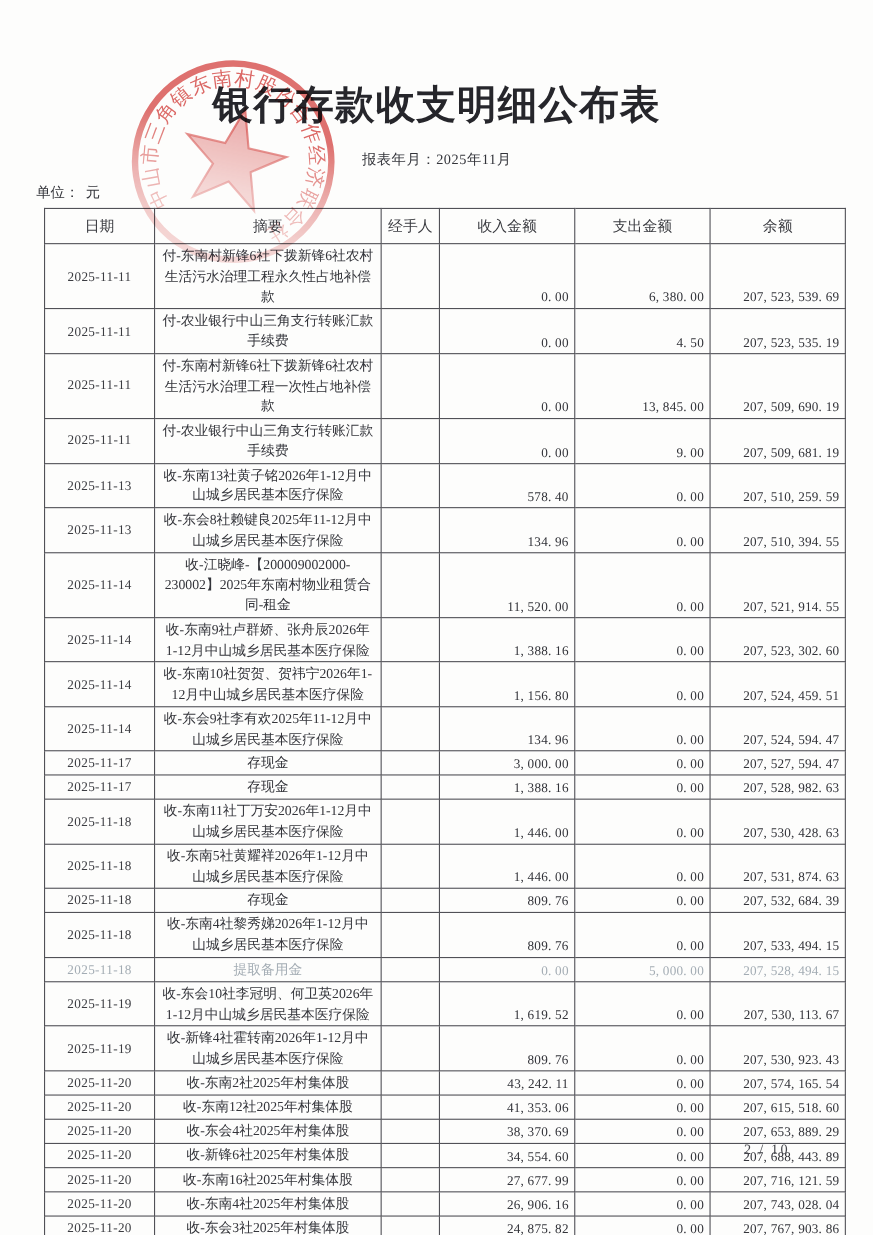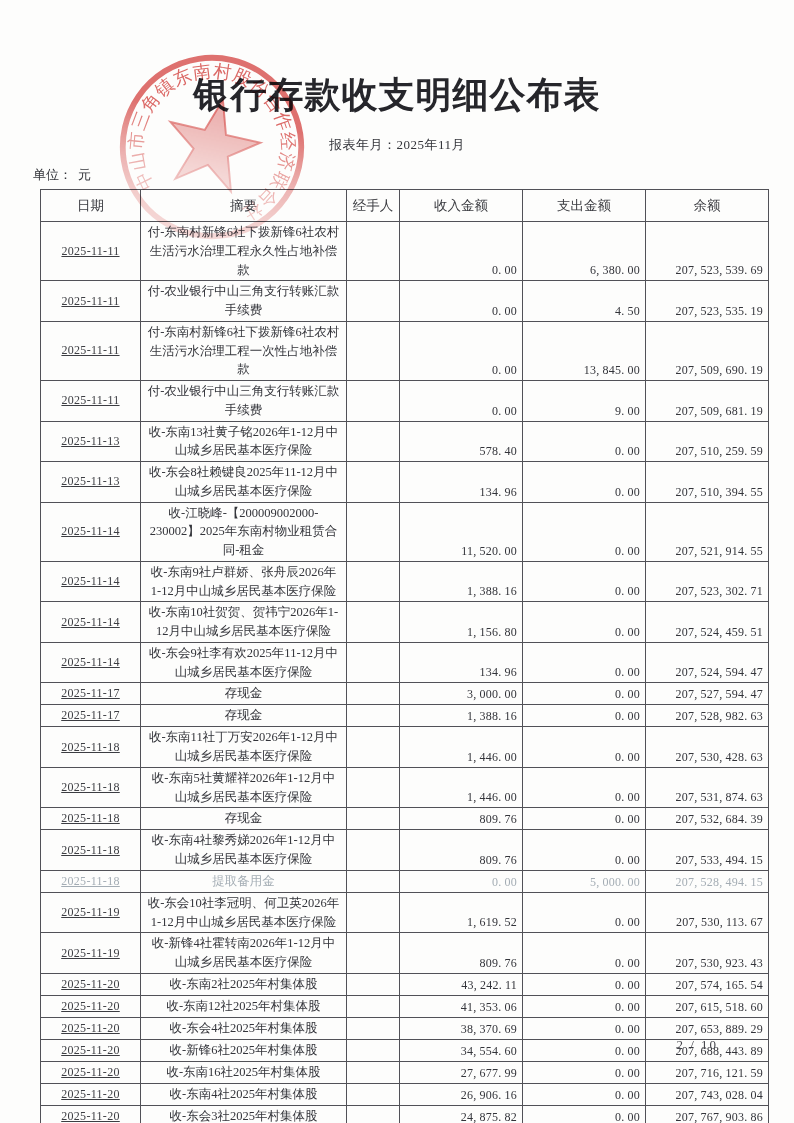--- a/index.html
+++ b/index.html
@@ -54,21 +54,20 @@
     text-align:center;
     color:#3a3b40;
   }
   .ledger tr{height:22px;}
   .col-date{
     text-align:center;
     vertical-align:middle;
     font-size:12px;
     letter-spacing:.3px;
     color:#3c3d42;
-    text-decoration:underline;
   }
   .col-summary{
     text-align:center;
     vertical-align:middle;
     padding:1px 5px;
     font-size:12.5px;
     line-height:1.5;
   }
   .col-handler{vertical-align:middle;}
   .col-amount{
@@ -206,21 +205,21 @@
           <td class="col-amount">11, 520. 00</td>
           <td class="col-amount">0. 00</td>
           <td class="col-amount">207, 521, 914. 55</td>
         </tr>
         <tr>
           <td class="col-date">2025-11-14</td>
           <td class="col-summary">收-东南9社卢群娇、张舟辰2026年1-12月中山城乡居民基本医疗保险</td>
           <td class="col-handler"></td>
           <td class="col-amount">1, 388. 16</td>
           <td class="col-amount">0. 00</td>
-          <td class="col-amount">207, 523, 302. 71</td>
+          <td class="col-amount">207, 523, 302. 60</td>
         </tr>
         <tr>
           <td class="col-date">2025-11-14</td>
           <td class="col-summary">收-东南10社贺贺、贺祎宁2026年1-12月中山城乡居民基本医疗保险</td>
           <td class="col-handler"></td>
           <td class="col-amount">1, 156. 80</td>
           <td class="col-amount">0. 00</td>
           <td class="col-amount">207, 524, 459. 51</td>
         </tr>
         <tr>

